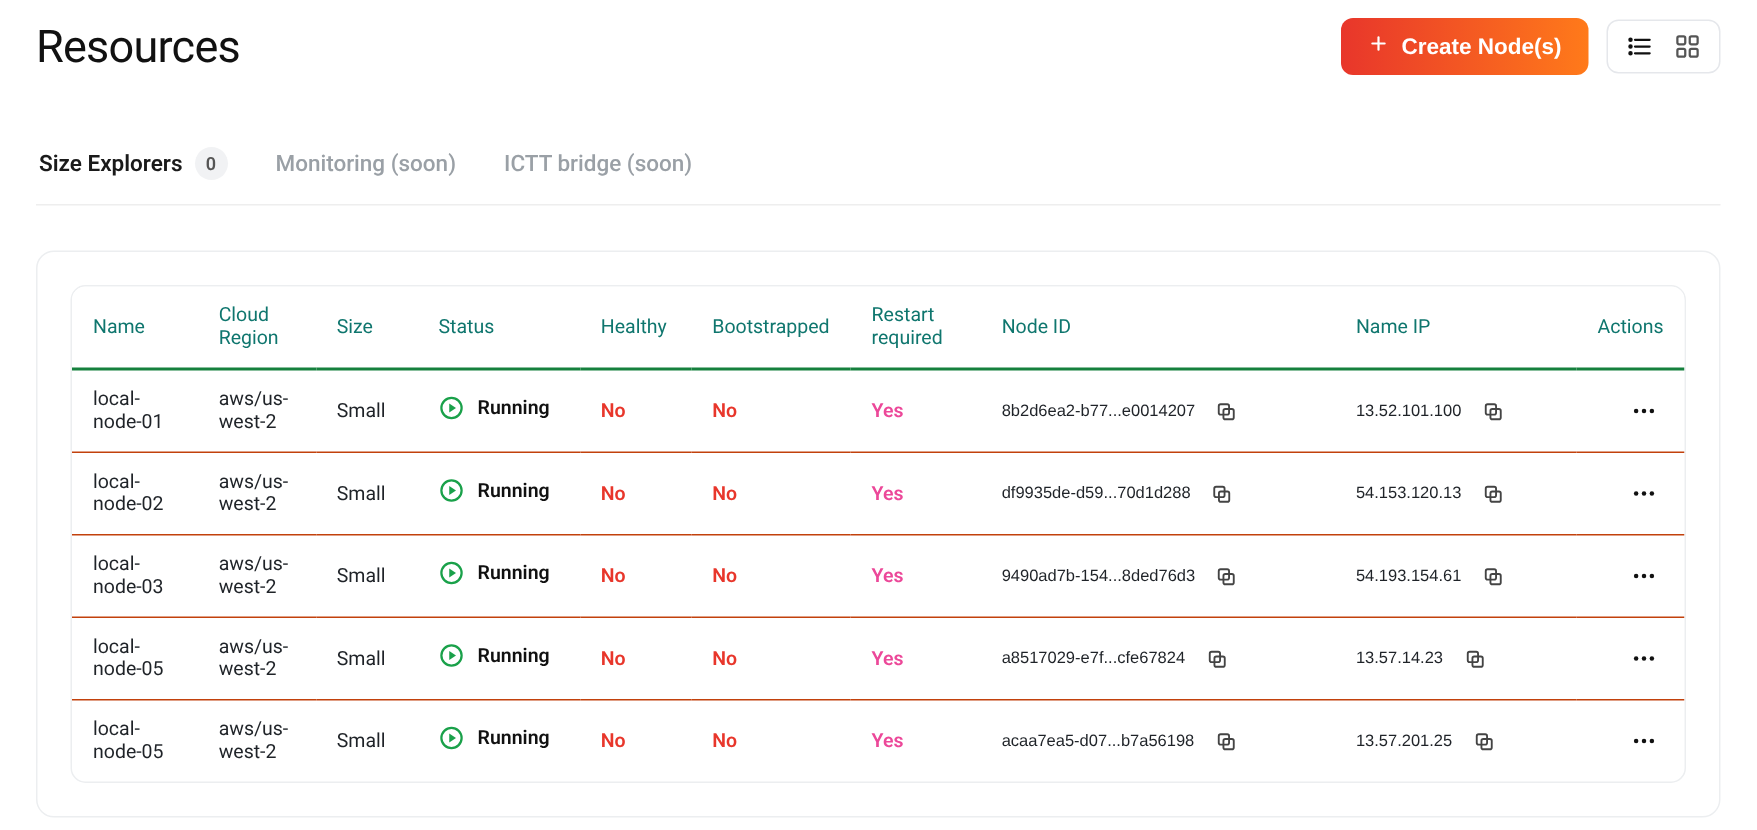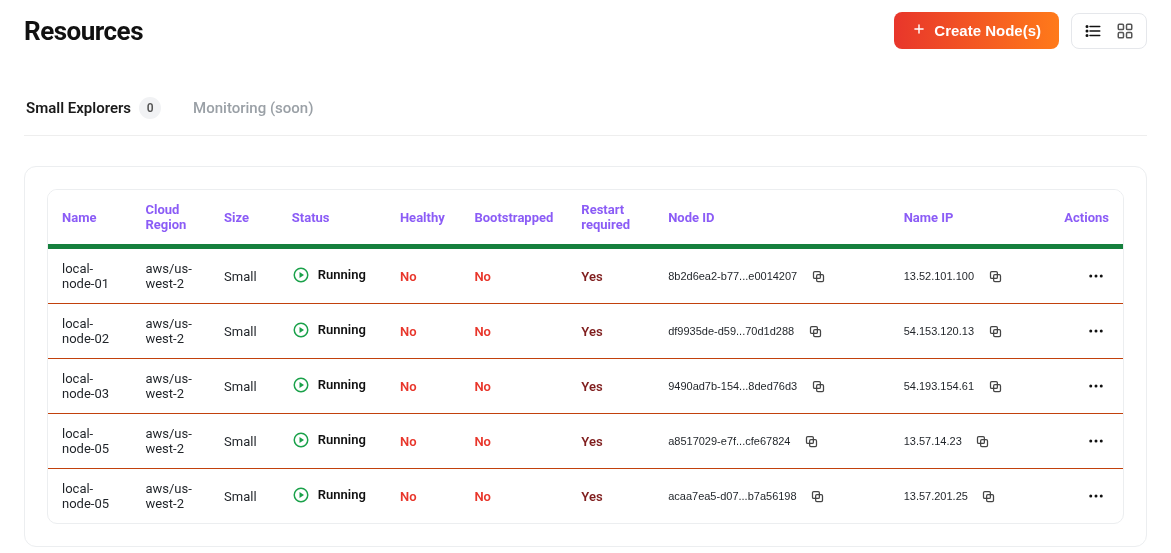--- a/index.html
+++ b/index.html
@@ -6,21 +6,21 @@
 body {
   font-family: -apple-system, BlinkMacSystemFont, "Segoe UI", Roboto, Helvetica, Arial, sans-serif;
   background: #fff;
   color: #111;
   width: 1171px;
   height: 553px;
   overflow: hidden;
 }
 .page { padding: 12px 24px 20px 24px; }
 .header-row { display: flex; justify-content: space-between; align-items: center; }
-.page-title { font-size: 26px; font-weight: 700; letter-spacing: -0.5px; }
+.page-title { font-size: 30px; font-weight: 400; letter-spacing: -0.5px; }
 .header-actions { display: flex; align-items: center; gap: 12px; justify-content: space-between; }
 .create-btn {
   display: inline-flex; align-items: center; gap: 8px;
   padding: 10px 18px;
   background: linear-gradient(90deg, #E8362B 0%, #FF7A1A 100%);
   color: #fff; border: none; border-radius: 8px;
   font-size: 15px; font-weight: 600; cursor: pointer;
 }
 .create-btn svg { width: 14px; height: 14px; }
 .view-toggle {
@@ -65,45 +65,45 @@
   border:1px solid #eceef0; border-radius:10px;
   overflow:hidden;
 }
 table { width:100%; border-collapse:collapse; }
 th, td {
   text-align:left;
   font-size:13px;
   padding:12px 14px;
 }
 thead th {
-  color:#8b5cf6;
-  font-weight:700;
+  color:#0f766e;
+  font-weight:400;
   background:#fff;
-  border-bottom:5px solid #15803d;
+  border-bottom:2px solid #15803d;
 }
 tbody tr { border-top:1px solid #c2410c;margin-top:40px; }
 td { color:#1f2328; }
 .col-name { width:90px; }
 .col-region { width:80px; }
 .col-size { width:70px; }
 .col-status { width:110px; }
 .col-healthy { width:75px; }
 .col-boot { width:105px; }
 .col-restart { width:90px; }
 .col-nodeid { width:250px; }
 .col-nodeip { width:170px; }
 .col-actions { width:60px; text-align:right; }
 .status-cell { display:inline-flex; align-items:center; gap:8px; font-weight:600; color:#111; }
 .play-icon { width:18px; height:18px; color:#1aa14a; }
 .mono { font-family: Liberation Sans, sans-serif; font-size:11px; }
 .id-cell { display:inline-flex; align-items:center; gap:10px; white-space:nowrap; }
 .copy-btn { display:inline-flex; align-items:center; justify-content:center; width:22px; height:22px; color:#444; cursor:pointer; }
 .copy-btn svg { width:15px; height:15px; }
 .no { color:#E8362B; font-weight:600; }
-.yes { color:#7f1d1d; font-weight:600;text-align:center; }
+.yes { color:#ec4899; font-weight:600;text-align:center; }
 .actions-cell { text-align:right; }
 .dots { display:inline-flex; align-items:center; justify-content:center; width:26px; height:26px; cursor:pointer; color:#111; }
 .dots svg { width:18px; height:18px; }
 </style>
 </head>
 <body>
 
 <div class="page">
   <div class="header-row">
     <h1 class="page-title">Resources</h1>
@@ -135,25 +135,28 @@
               <rect x="3" y="14" width="7" height="7" rx="1.5"></rect>
               <rect x="14" y="14" width="7" height="7" rx="1.5"></rect>
             </svg>
         </span>
       </div>
     </div>
   </div>
 
   <div class="tabs">
     <div class="tab">
-      <span>Small Explorers</span>
+      <span>Size Explorers</span>
       <span class="badge">0</span>
     </div>
     <div class="tab disabled">
       <span>Monitoring (soon)</span>
+    </div>
+    <div class="tab disabled">
+      <span>ICTT bridge (soon)</span>
     </div>
   </div>
 
   <div class="panel">
     <div class="table-wrap">
       <table>
         <thead>
           <tr>
             <th class="col-name">Name</th>
             <th class="col-region">Cloud Region</th>

